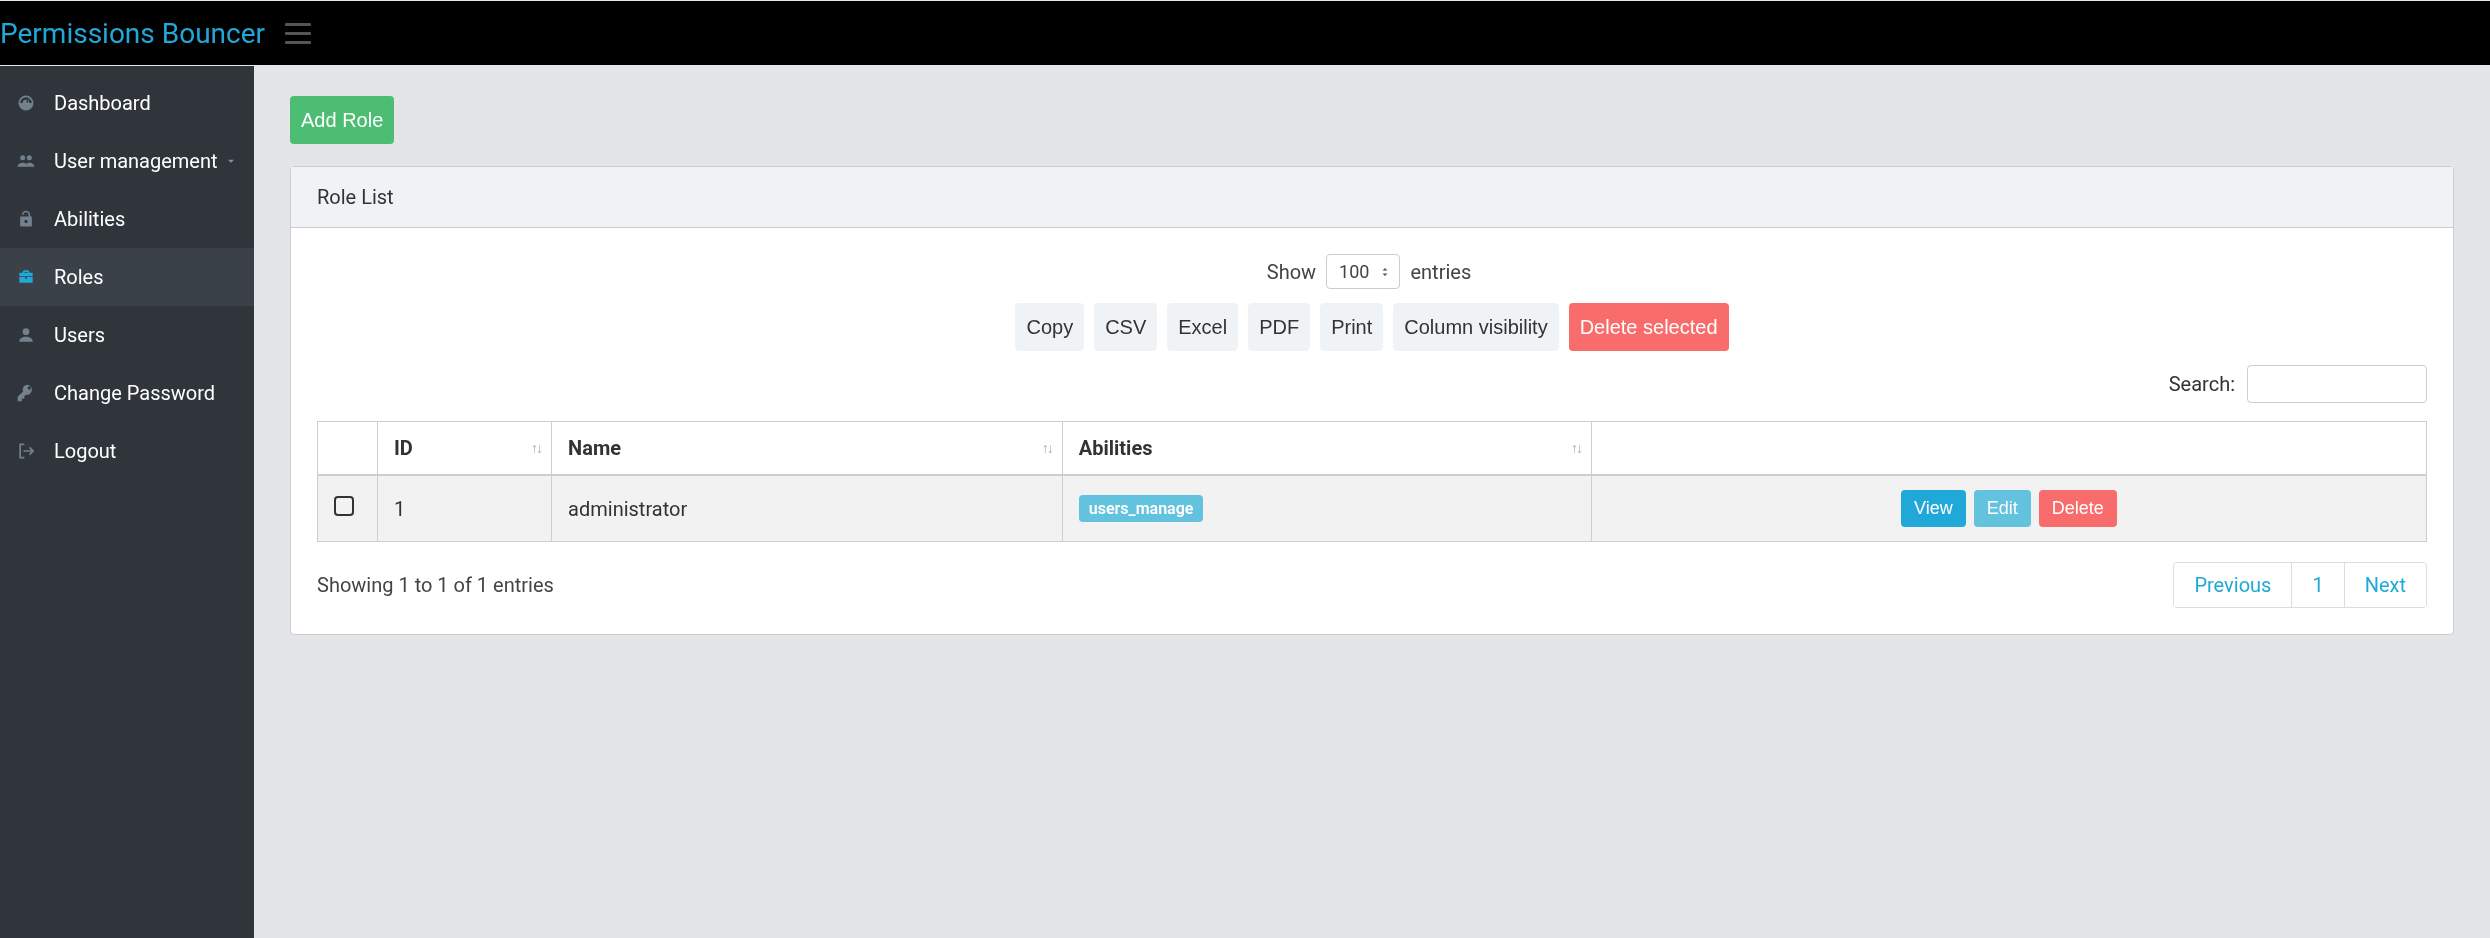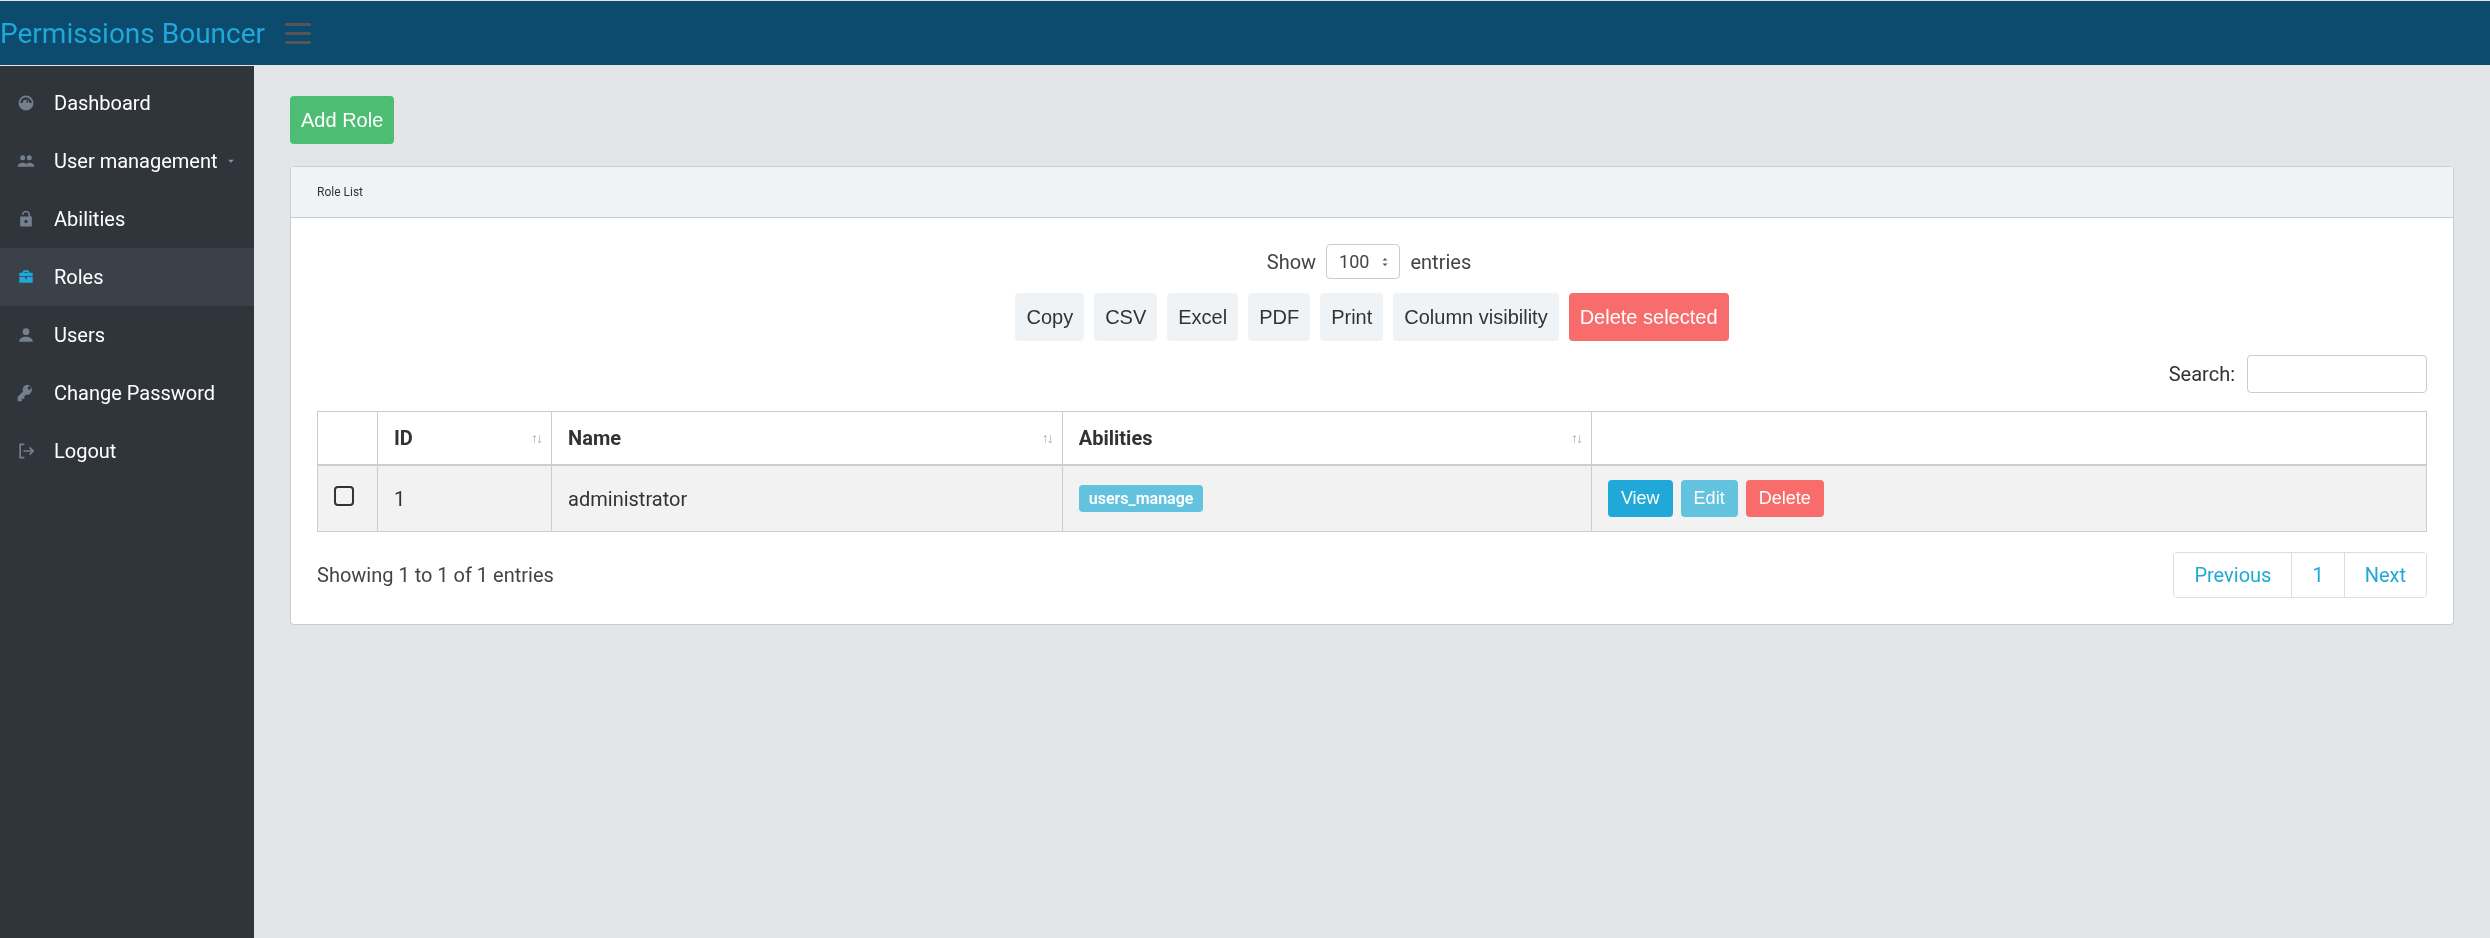--- a/index.html
+++ b/index.html
@@ -10,21 +10,21 @@
     background: #fff;
     width: 2490px;
   }
   .topbar {
     height: 66px;
     border-top: 1px solid #e5e5e5;
     border-bottom: 1px solid #e5e5e5;
     display: flex;
     align-items: center;
     padding: 0 0 0 0;
-    background: #0c4a6e;
+    background: #000000;
   }
   .brand {
     color: #20a8d8;
     font-size: 28px;
     font-weight: 400;
     margin-right: 20px;
     cursor: pointer;
   }
   .hamburger {
     display: flex;
@@ -100,21 +100,21 @@
   .card {
     background: #fff;
     border: 1px solid #c8ced3;
     border-radius: 4px;
     margin-top: 22px;
   }
   .card-header {
     padding: 18px 26px;
     border-bottom: 1px solid #c8ced3;
     background: #f0f3f5;
-    font-size: 12px;
+    font-size: 20px;
     color: #333;
   }
   .card-body {
     padding: 26px;
   }
   .dt-top {
     display: flex;
     align-items: center;
     gap: 14px;
     margin-bottom: 18px;
@@ -197,21 +197,21 @@
   }
   .badge {
     display: inline-block;
     background: #63c2de;
     color: #fff;
     font-size: 16px;
     font-weight: 600;
     padding: 4px 10px;
     border-radius: 4px;
   }
-  .row-actions { display: flex; gap: 8px; }
+  .row-actions { display: flex; gap: 8px; justify-content: center; }
   .dt-bottom {
     display: flex;
     align-items: center;
     margin-top: 20px;
   }
   .dt-info { font-size: 20px; color: #444; }
   .pagination {
     margin-left: auto;
     display: flex;
     border: 1px solid #ddd;

